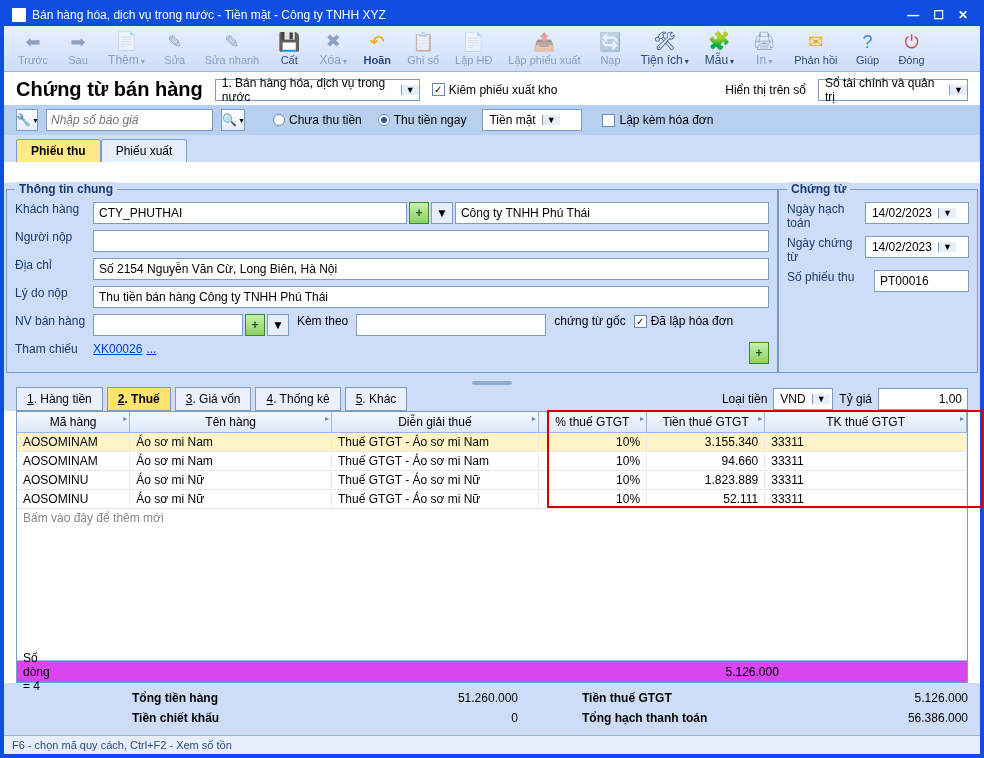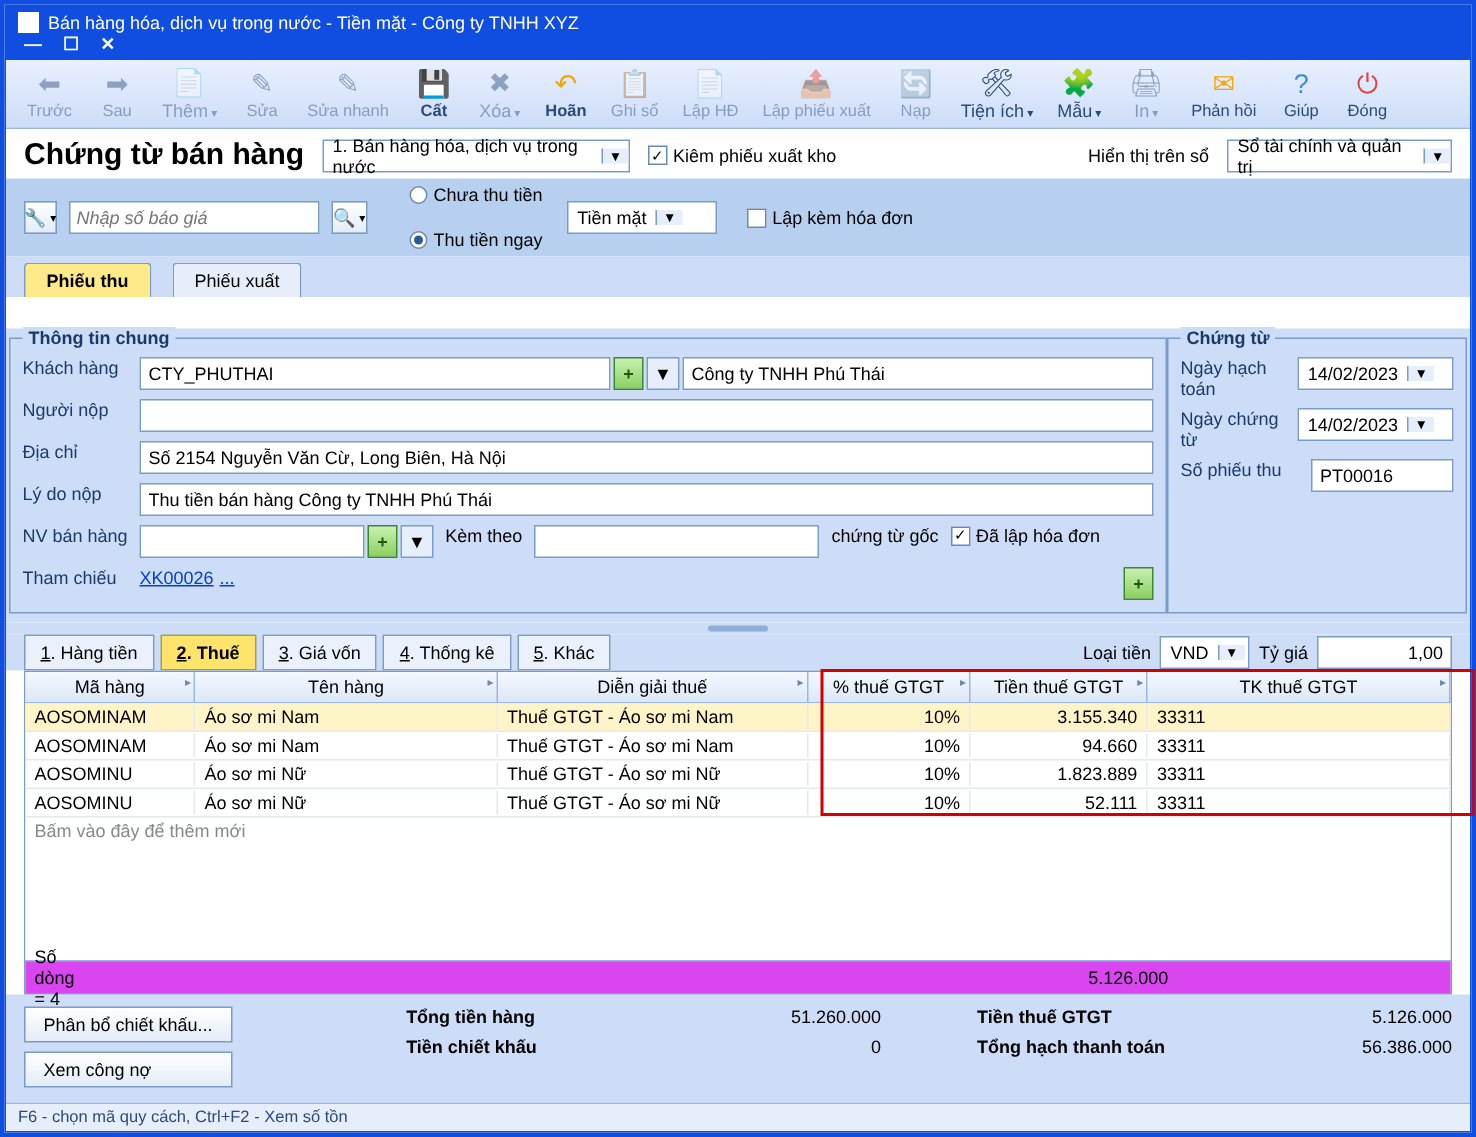--- a/index.html
+++ b/index.html
@@ -1,18 +1,18 @@
 <!DOCTYPE html>
 <html><head>
 <meta charset="utf-8">
 <style>
 * { box-sizing: border-box; margin: 0; padding: 0; font-family: Tahoma, Arial, sans-serif; font-size: 12px; }
 body { background: #0f4ee0; padding: 3px; }
 .window { background: #fff; border: 1px solid #0f4ee0; width: 978px; height: 752px; display: flex; flex-direction: column; }
-.titlebar { background: #0f4ee0; color: #fff; padding: 4px 8px; display: flex; justify-content: space-between; flex-direction: column; }
+.titlebar { background: #0f4ee0; color: #fff; padding: 4px 8px; display: flex; align-items: center; justify-content: space-between; }
 .titlebar-left { display: flex; align-items: center; gap: 6px; }
 .titlebar-icon { width: 14px; height: 14px; background: #fff; }
 .win-controls { display: flex; gap: 6px; }
 .win-btn { cursor: pointer; padding: 0 4px; font-weight: bold; }
 .toolbar { background: linear-gradient(#e8f0ff,#cdddf8); border-bottom: 1px solid #9bb7e0; padding: 2px 6px; display: flex; align-items: center; }
 .tb-item { display: flex; flex-direction: column; align-items: center; padding: 2px 8px; color: #2b4a7a; cursor: pointer; min-width: 44px; }
 .tb-icon { width: 22px; height: 22px; display: flex; align-items: center; justify-content: center; font-size: 18px; margin-bottom: 1px; }
 .tb-label { font-size: 11px; }
 .tb-item.disabled { opacity: .45; }
 .tb-caret { font-size: 8px; margin-left: 2px; }
@@ -22,25 +22,25 @@
 .combo span { padding: 0 6px; }
 .combo .caret { background: #e6eefb; border-left: 1px solid #7a9cc6; padding: 0 4px; cursor: pointer; font-size: 9px; }
 .checkbox { display: inline-flex; align-items: center; gap: 4px; }
 .chk { width: 13px; height: 13px; border: 1px solid #6a88b4; display: inline-flex; align-items: center; justify-content: center; background: #fff; font-size: 10px; }
 .right-label { margin-left: auto; }
 .search-row { background: #b8d0f0; padding: 4px 12px; display: flex; align-items: center; gap: 8px; }
 .sr-icon-btn { width: 22px; height: 22px; border: 1px solid #7a9cc6; background: linear-gradient(#fff,#e3ecf9); display: flex; align-items: center; justify-content: center; }
 .sr-caret { font-size: 8px; padding-left: 2px; }
 .sr-input { flex: 0 0 130px; height: 22px; border: 1px solid #7a9cc6; padding: 0 4px; background: #fff; font-style: italic; color: #888; }
 .sb-btn { width: 24px; height: 22px; border: 1px solid #7a9cc6; background: linear-gradient(#fff,#e3ecf9); display: flex; align-items: center; justify-content: center; }
-.radio-group { display: inline-flex; align-items: center; gap: 16px; margin-left: 20px; flex-direction: column; }
+.radio-group { display: inline-flex; align-items: center; gap: 16px; margin-left: 20px; }
 .radio { display: inline-flex; align-items: center; gap: 4px; }
 .rd { width: 12px; height: 12px; border: 1px solid #6a88b4; border-radius: 50%; display: inline-flex; align-items: center; justify-content: center; background: #fff; }
 .rd.on::after { content:""; width:6px; height:6px; background:#2b5aa0; border-radius:50%; }
-.tabs-row { background: #cdddf8; padding: 4px 12px 0; display: flex; gap: 14px; }
+.tabs-row { background: #cdddf8; padding: 4px 12px 0; display: flex; gap: 0; }
 .tab { padding: 4px 14px; border: 1px solid #7a9cc6; border-bottom: none; background: #e6eefb; cursor: pointer; border-radius: 3px 3px 0 0; }
 .tab.active { background: #ffea8a; font-weight: bold; }
 .body-area { background: #cdddf8; padding: 6px 2px; display: flex; gap: 0; margin-top: 21px; }
 .fieldset { border: 1px solid #7a9cc6; background: #cdddf8; padding: 6px 8px 8px; position: relative; }
 .fs-legend { position: absolute; top: -8px; left: 8px; background: #cdddf8; padding: 0 4px; font-weight: bold; color: #1a3a6a; }
 .fs-left { flex: 1; }
 .fs-right { width: 200px; }
 .form-row { display: flex; align-items: flex-start; margin-top: 6px; }
 .form-label { width: 78px; color: #1a3a6a; }
 .form-input { flex: 1; height: 22px; border: 1px solid #7a9cc6; background: #fff; padding: 0 5px; }
@@ -117,21 +117,21 @@
     <div class="tb-item disabled">
         <div class="tb-icon">✎</div>
         <div class="tb-label">Sửa</div>
       </div>
     <div class="tb-item disabled">
         <div class="tb-icon">✎</div>
         <div class="tb-label">Sửa nhanh</div>
       </div>
     <div class="tb-item">
         <div class="tb-icon">💾</div>
-        <div class="tb-label" style="font-weight:bold">Cất</div>
+        <div class="tb-label" style="font-weight:normal">Cất</div>
       </div>
     <div class="tb-item disabled">
         <div class="tb-icon">✖</div>
         <div class="tb-label"><span>Xóa</span><span class="tb-caret">▾</span></div>
       </div>
     <div class="tb-item">
         <div class="tb-icon" style="color:#f7a500">↶</div>
         <div class="tb-label" style="font-weight:bold">Hoãn</div>
       </div>
     <div class="tb-item disabled">
@@ -375,24 +375,20 @@
         <div style="width:205px"></div>
         <div style="width:210px"></div>
         <div style="width:110px"></div>
       <span class="gf-sum">5.126.000</span>
       <div style="width:190px"></div>
     </div>
     <div class="highlight-box" style="top:-2px; left:530px; width:436px; height:98px;"></div>
   </div>
 
   <div class="totals-area">
-    <div class="btn-col">
-      <button class="btn">Phân bổ chiết khấu...</button>
-      <button class="btn">Xem công nợ</button>
-    </div>
     <div class="totals-grid">
       <span class="t-label">Tổng tiền hàng</span>
       <span class="t-val">51.260.000</span>
       <span class="t-label">Tiền thuế GTGT</span>
       <span class="t-val">5.126.000</span>
       <span class="t-label">Tiền chiết khấu</span>
       <span class="t-val">0</span>
       <span class="t-label">Tổng hạch thanh toán</span>
       <span class="t-val">56.386.000</span>
     </div>

